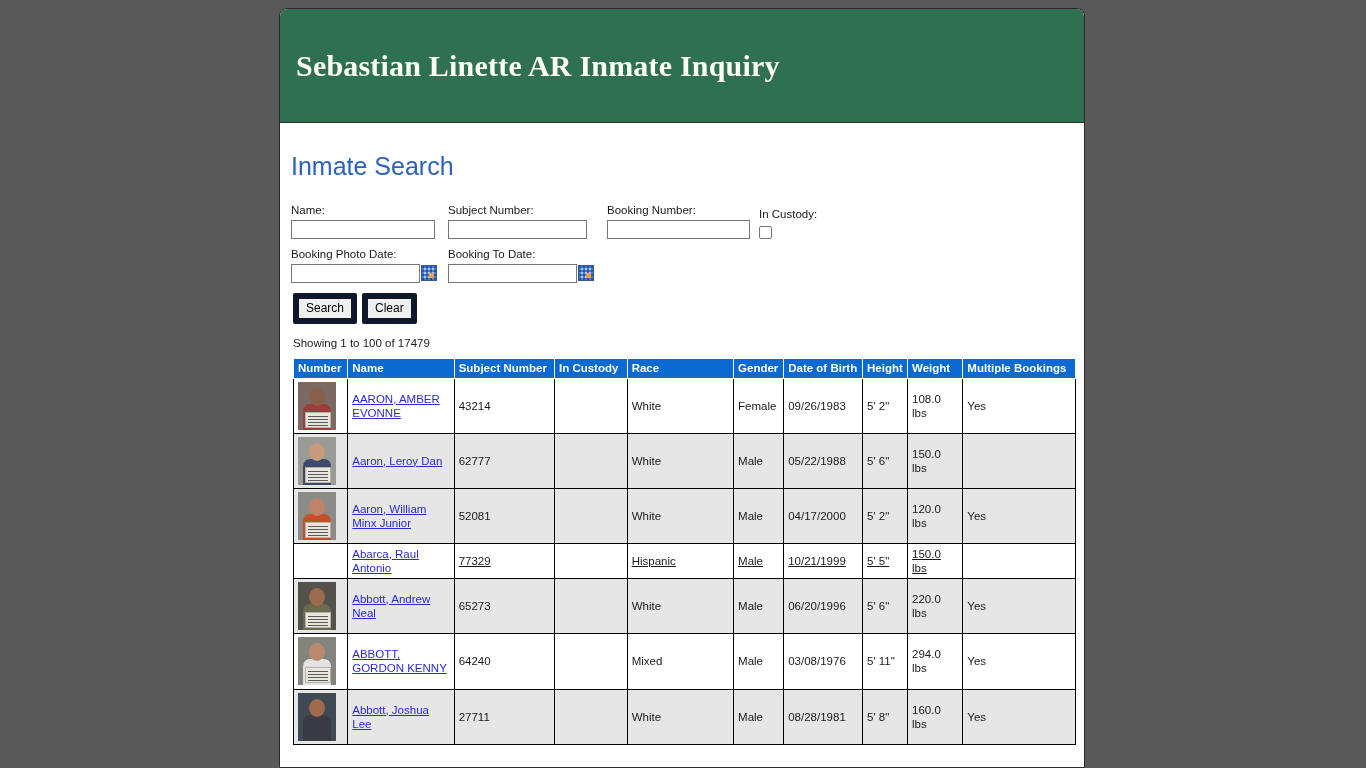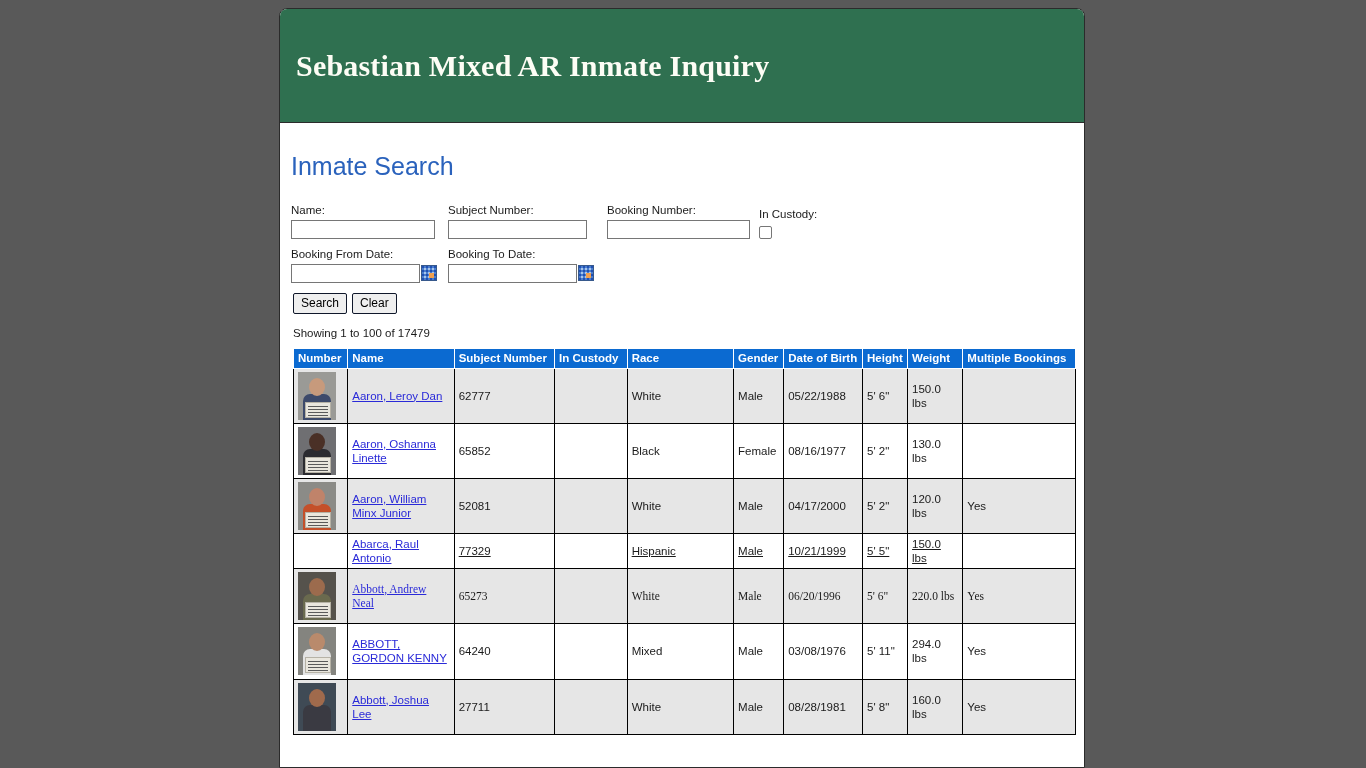--- a/index.html
+++ b/index.html
@@ -159,21 +159,21 @@
     background-repeat: no-repeat;
   }
 
   .btn-row { margin: 10px 0 0 2px; display: flex; gap: 5px; }
 
   .btn {
     font-family: "Liberation Sans", sans-serif;
     font-size: 12px;
     color: #000;
     background: #efefef;
-    border: 1px solid #0f172a;
+    border: 6px solid #0f172a;
     border-radius: 2px;
     padding: 2px 7px 3px 7px;
     line-height: 14px;
     cursor: pointer;
   }
 
   .showing {
     font-size: 11.5px;
     color: #1a1a1a;
     margin: 13px 0 9px 2px;
@@ -256,21 +256,21 @@
     display: inline;
   }
   td.name-cell { padding: 3px 4px; }
 </style>
 </head>
 <body>
 
 <div class="page-wrap">
 
   <div class="site-header">
-    <div class="site-title">Sebastian Mixed AR Inmate Inquiry</div>
+    <div class="site-title">Sebastian Linette AR Inmate Inquiry</div>
   </div>
 
   <div class="content">
 
     <h1 class="page-heading">Inmate Search</h1>
 
     <div class="form-row">
 
       <div class="field field-name">
         <span class="field-label">Name:</span>
@@ -290,21 +290,21 @@
       <div class="field field-custody">
         <span class="field-label">In Custody:</span>
         <input class="chk" type="checkbox" style="">
       </div>
 
     </div>
 
     <div class="form-row">
 
       <div class="field field-fromdate">
-        <span class="field-label">Booking From Date:</span>
+        <span class="field-label">Booking Photo Date:</span>
         <span class="date-wrap">
           <input class="txt w-date" type="text" value="" style="">
           <span class="cal-icon"></span>
         </span>
       </div>
 
       <div class="field field-todate">
         <span class="field-label">Booking To Date:</span>
         <span class="date-wrap">
           <input class="txt w-date" type="text" value="" style="">
@@ -343,58 +343,58 @@
           <th>In Custody</th>
           <th>Race</th>
           <th>Gender</th>
           <th>Date of Birth</th>
           <th>Height</th>
           <th>Weight</th>
           <th>Multiple Bookings</th>
         </tr>
       </thead>
       <tbody id="results-body">
+          <tr class="odd" style="height: 52px;">
+            <td class="photo-cell">
+              <span class="mug">
+                <span class="bg" style="background:#7a6a63"></span>
+                <span class="body" style="background:#9e3b3b"></span>
+                <span class="head" style="background:#8a5f4a"></span>
+                <span class="sign"></span>
+              </span>
+            </td>
+            <td class="name-cell"><a href="#">AARON, AMBER EVONNE</a></td>
+            <td>43214</td>
+            <td></td>
+            <td>White</td>
+            <td>Female</td>
+            <td>09/26/1983</td>
+            <td>5' 2"</td>
+            <td>108.0 lbs</td>
+            <td>Yes</td>
+          </tr>
           <tr class="even" style="height: 52px; margin-left: 46px;">
             <td class="photo-cell">
               <span class="mug">
                 <span class="bg" style="background:#9a9a96"></span>
                 <span class="body" style="background:#3d4a6b"></span>
                 <span class="head" style="background:#c79a7c"></span>
                 <span class="sign"></span>
               </span>
             </td>
             <td class="name-cell"><a href="#">Aaron, Leroy Dan</a></td>
             <td>62777</td>
             <td></td>
             <td>White</td>
             <td>Male</td>
             <td>05/22/1988</td>
             <td>5' 6"</td>
             <td>150.0 lbs</td>
             <td></td>
           </tr>
-          <tr class="odd" style="height: 52px;">
-            <td class="photo-cell">
-              <span class="mug">
-                <span class="bg" style="background:#6f6f72"></span>
-                <span class="body" style="background:#2b2b30"></span>
-                <span class="head" style="background:#4a3026"></span>
-                <span class="sign"></span>
-              </span>
-            </td>
-            <td class="name-cell"><a href="#">Aaron, Oshanna Linette</a></td>
-            <td>65852</td>
-            <td></td>
-            <td>Black</td>
-            <td>Female</td>
-            <td>08/16/1977</td>
-            <td>5' 2"</td>
-            <td>130.0 lbs</td>
-            <td></td>
-          </tr>
           <tr class="even" style="height: 52px;">
             <td class="photo-cell">
               <span class="mug">
                 <span class="bg" style="background:#8b8b87"></span>
                 <span class="body" style="background:#c4502a"></span>
                 <span class="head" style="background:#c0836a"></span>
                 <span class="sign"></span>
               </span>
             </td>
             <td class="name-cell"><a href="#">Aaron, William Minx Junior</a></td>
@@ -412,21 +412,21 @@
             <td class="name-cell"><a href="#">Abarca, Raul Antonio</a></td>
             <td>77329</td>
             <td></td>
             <td>Hispanic</td>
             <td>Male</td>
             <td>10/21/1999</td>
             <td>5' 5"</td>
             <td>150.0 lbs</td>
             <td></td>
           </tr>
-          <tr class="even" style="height: 52px; font-family: Liberation Serif, serif;">
+          <tr class="even" style="height: 52px;">
             <td class="photo-cell">
               <span class="mug">
                 <span class="bg" style="background:#55524c"></span>
                 <span class="body" style="background:#6a6a4e"></span>
                 <span class="head" style="background:#9c6b4d"></span>
                 <span class="sign"></span>
               </span>
             </td>
             <td class="name-cell"><a href="#">Abbott, Andrew Neal</a></td>
             <td>65273</td>

